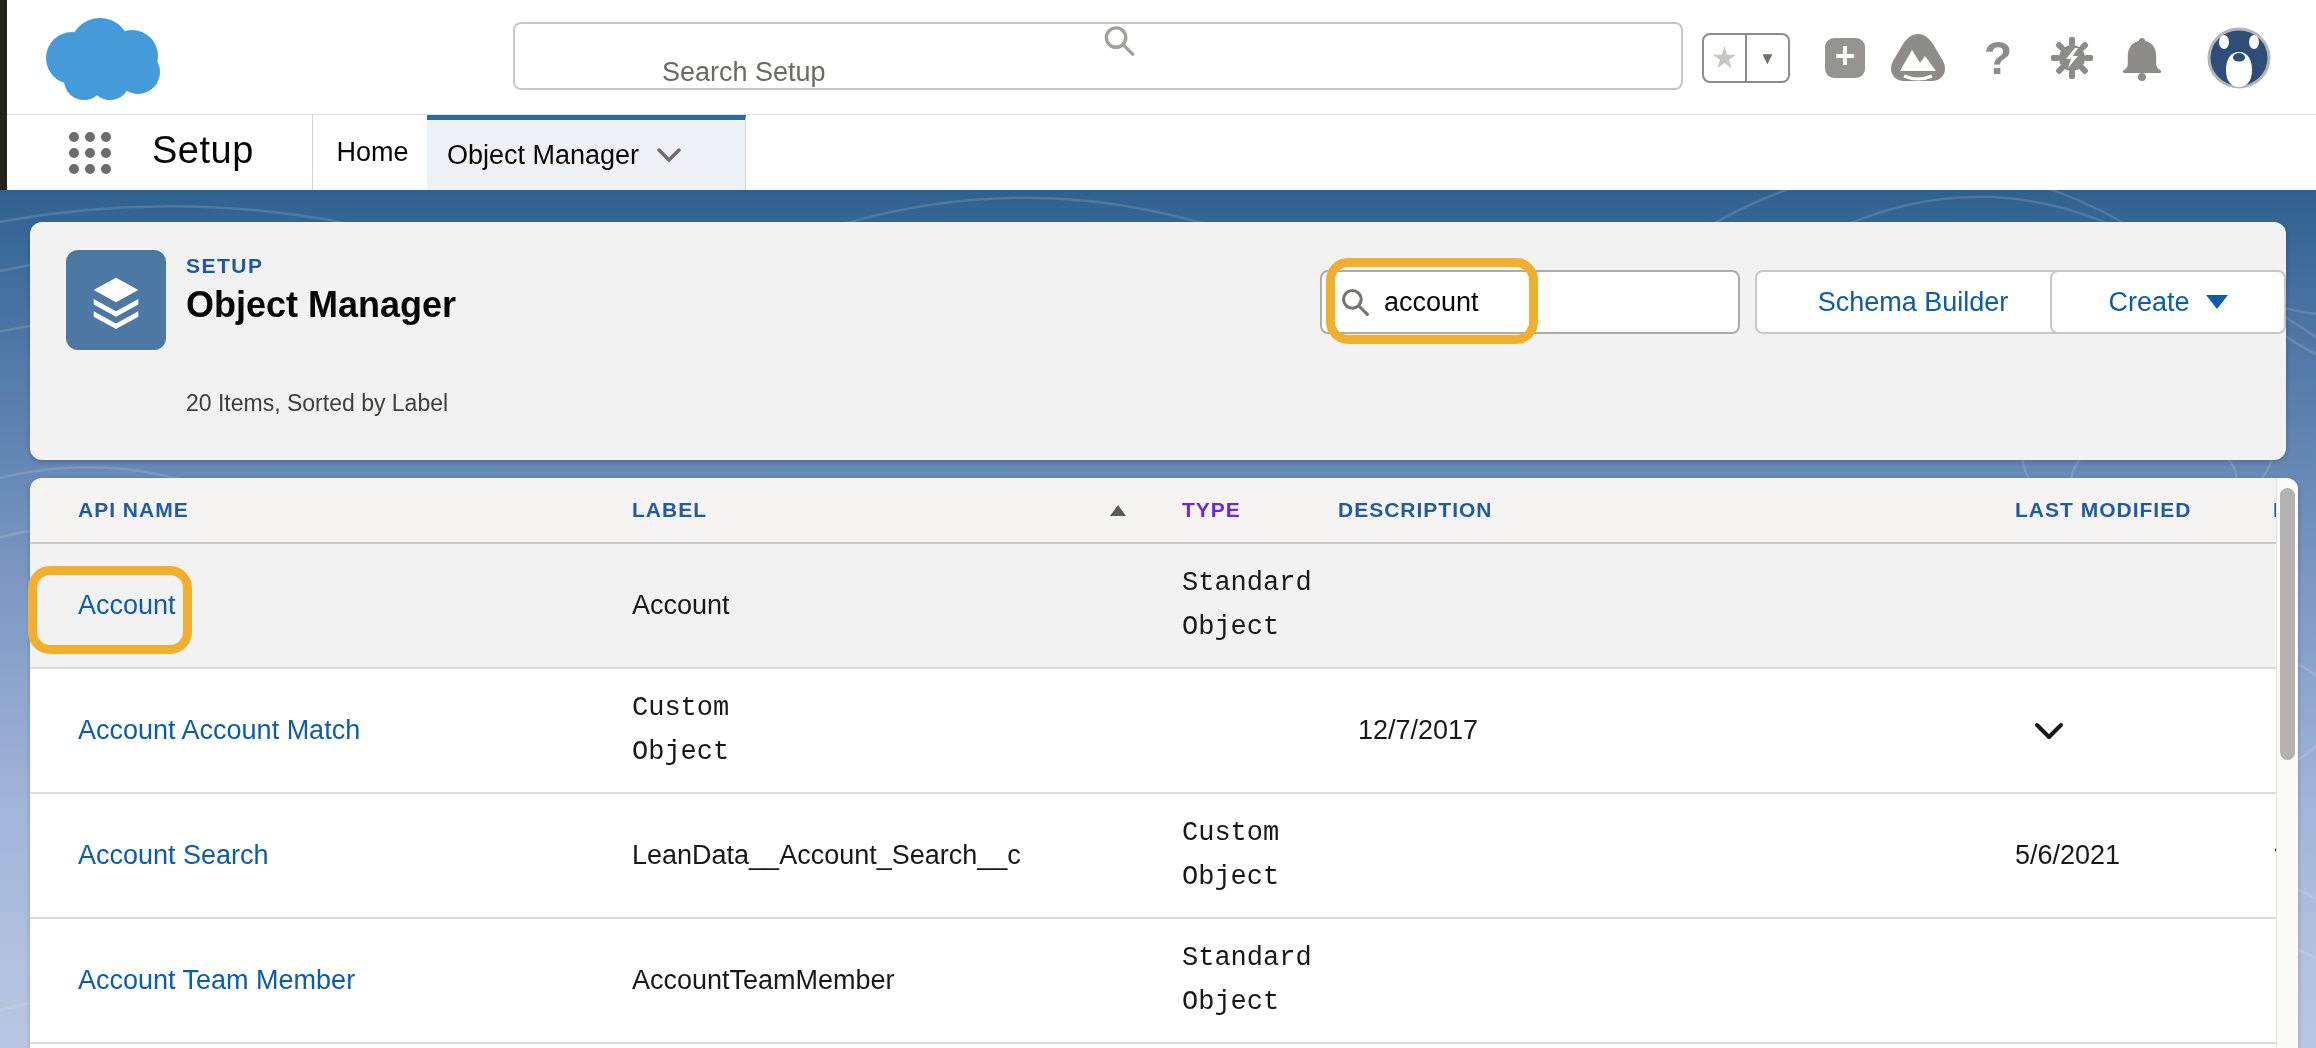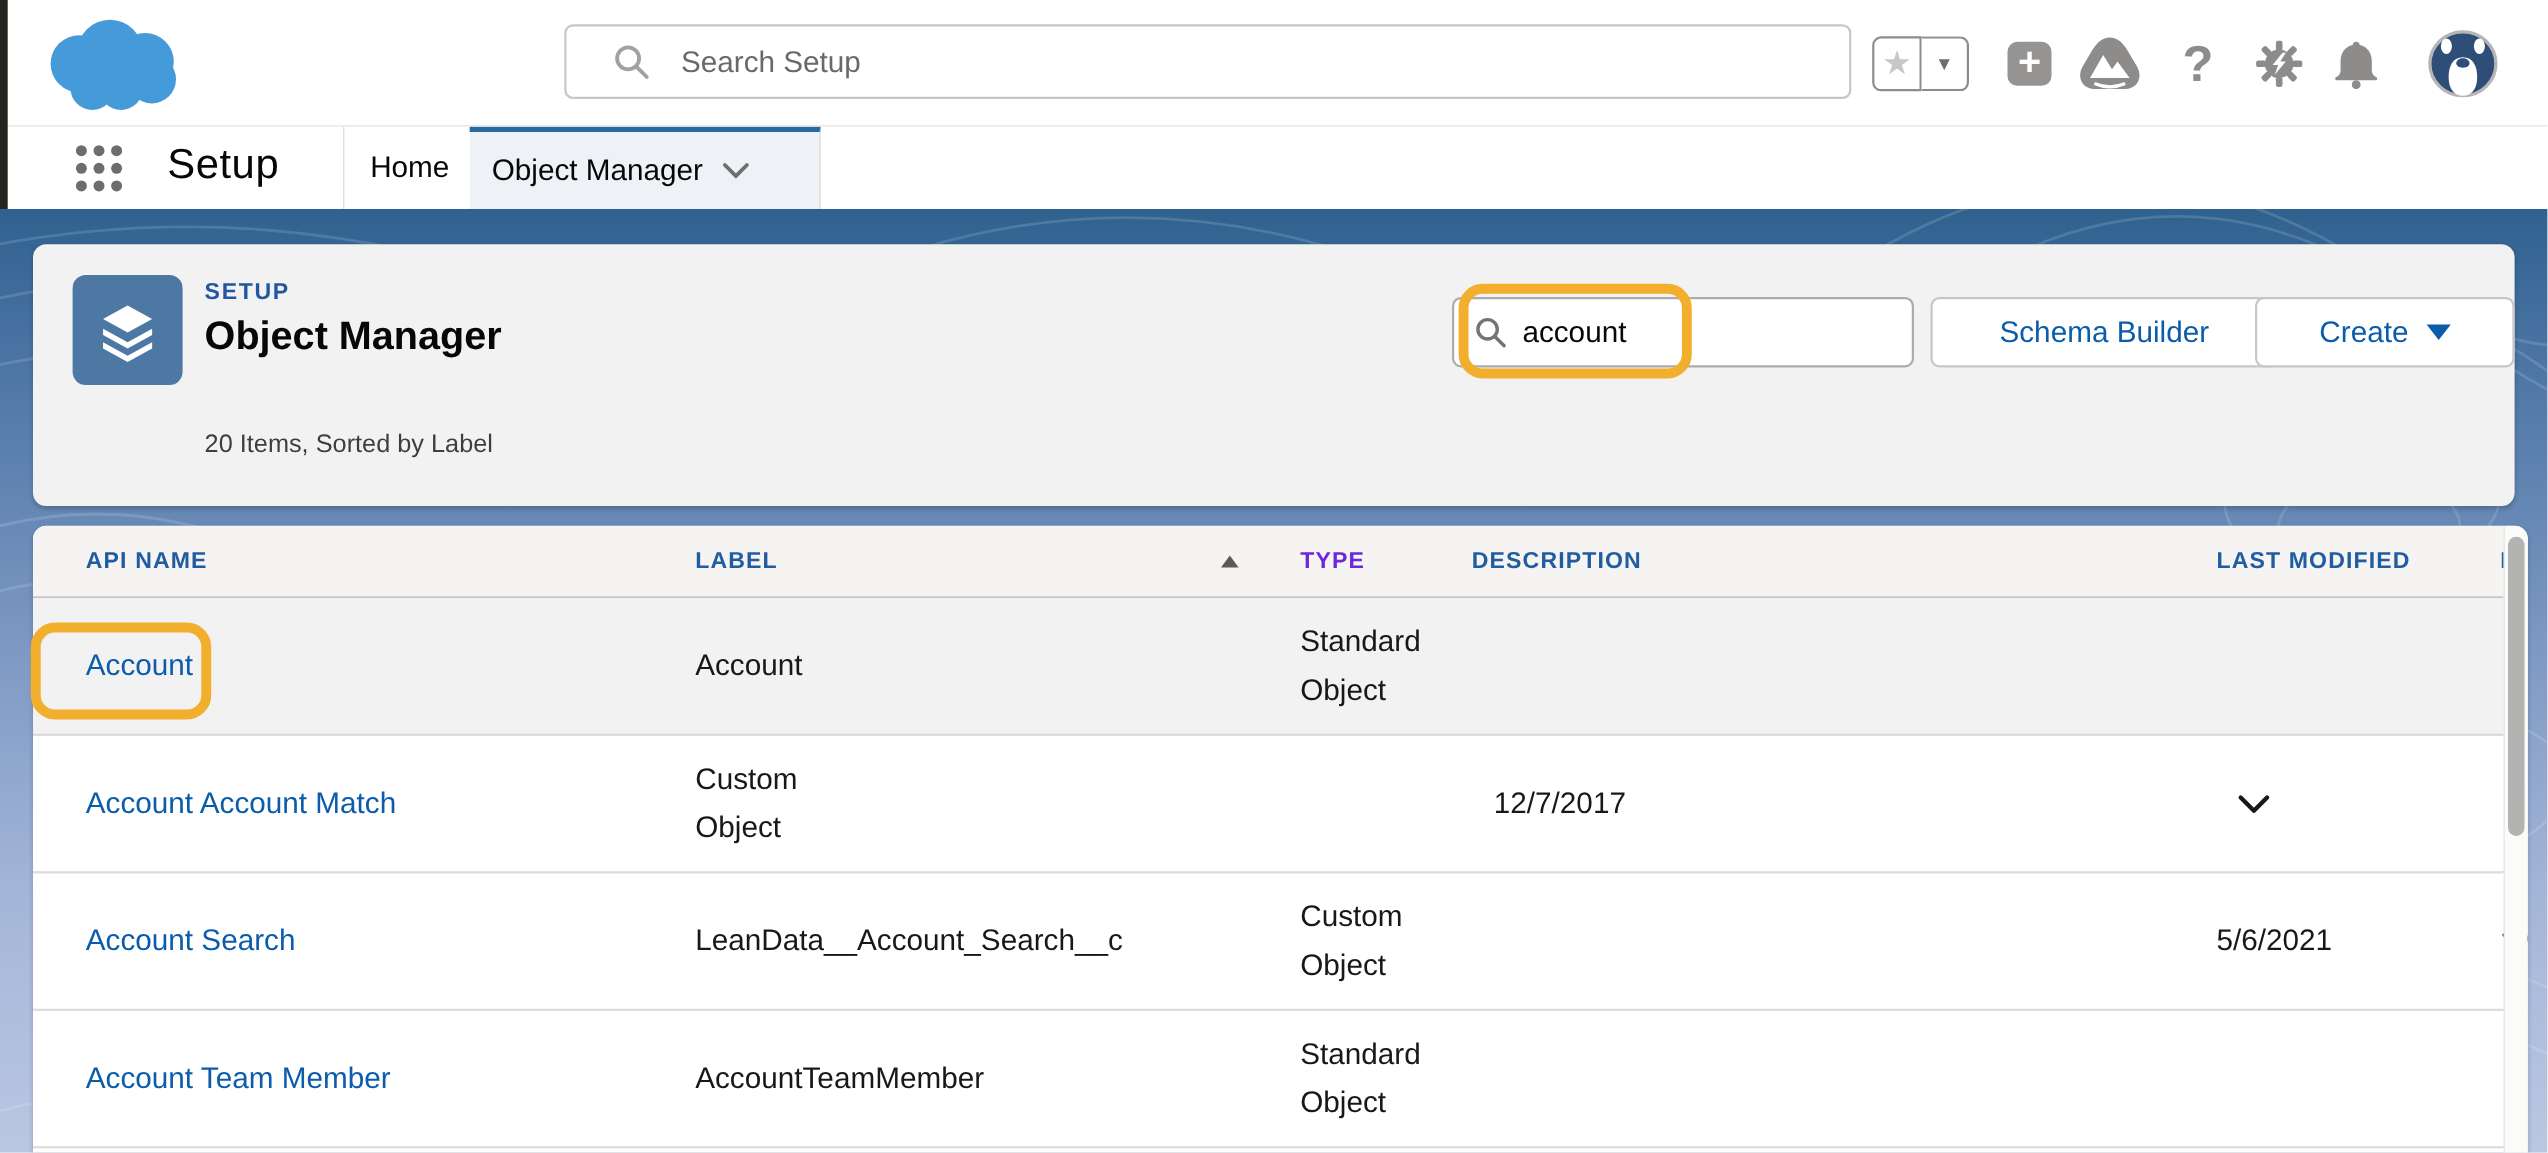--- a/index.html
+++ b/index.html
@@ -14,21 +14,21 @@
   }
   .banner svg { position:absolute; left:0; top:0; }
   .edge-left { position:absolute; left:0; top:0; width:7px; height:190px; background:#232420; z-index:60; }
 
   
   .gheader { position:absolute; left:0; top:0; width:2316px; height:115px; background:#fff; border-bottom:1px solid #e2e0de; z-index:50; }
   .cloud { position:absolute; left:38px; top:14px; }
   .gsearch {
     position:absolute; left:513px; top:22px; width:1170px; height:68px;
     border:2px solid #c9c7c5; border-radius:8px; background:#fff;
-    display:flex; align-items:center;
+    display:flex; align-items:center;flex-direction:column;
   }
   .gsearch svg { margin-left:42px; }
   .gsearch input {
     border:none; outline:none; font-size:27px; color:#444; margin-left:28px; width:900px;
     font-family:"Liberation Sans","DejaVu Sans",sans-serif; background:transparent;
   }
   .gsearch input::placeholder { color:#6b6966; opacity:1; }
 
   .fav-combo { position:absolute; left:1702px; top:33px; height:50px; display:flex; }
   .fav-star {
@@ -101,21 +101,21 @@
     height:66px; background:#f5f4f3; border-bottom:2px solid #cbc9c7; padding-left:48px;
     font-size:21px; font-weight:bold; letter-spacing:1px; color:#215ca0;
   }
   .th { display:flex; align-items:center; cursor:pointer; }
   .th.plain { color:#6d28d9; cursor:default; }
   .sort-asc { width:0; height:0; border-left:8px solid transparent; border-right:8px solid transparent; border-bottom:11px solid #5c5a58; margin-left:auto; margin-right:56px; }
   .trow { height:125px; border-bottom:2px solid #dddbda; padding-left:48px; font-size:27px; color:#181818; }
   .trow.alt { background:#f3f2f2; }
   .cell-label a { color:#0b5cab; text-decoration:none; cursor:pointer; }
   .cell-api { white-space:nowrap; overflow:hidden; max-width:535px; }
-  .cell-type { line-height:1.6; max-width:150px; }
+  .cell-type { line-height:1.6; max-width:150px;font-family:Liberation Mono, monospace; }
   .cell-mod { padding-left:20px; }
   .cell-menu { display:flex; }
   .row-chevron { margin-left:39px; cursor:pointer; }
   .hl-account { left:28px; top:566px; width:164px; height:88px; z-index:30; }
 
   .scrollbar {
     position:absolute; right:0; top:0; width:22px; height:570px; background:#fbfbfa; border-left:1px solid #e4e3e1;
   }
   .scroll-thumb { position:absolute; left:3px; top:10px; width:15px; height:272px; border-radius:8px; background:#b5b3b1; cursor:grab; }
 </style>

